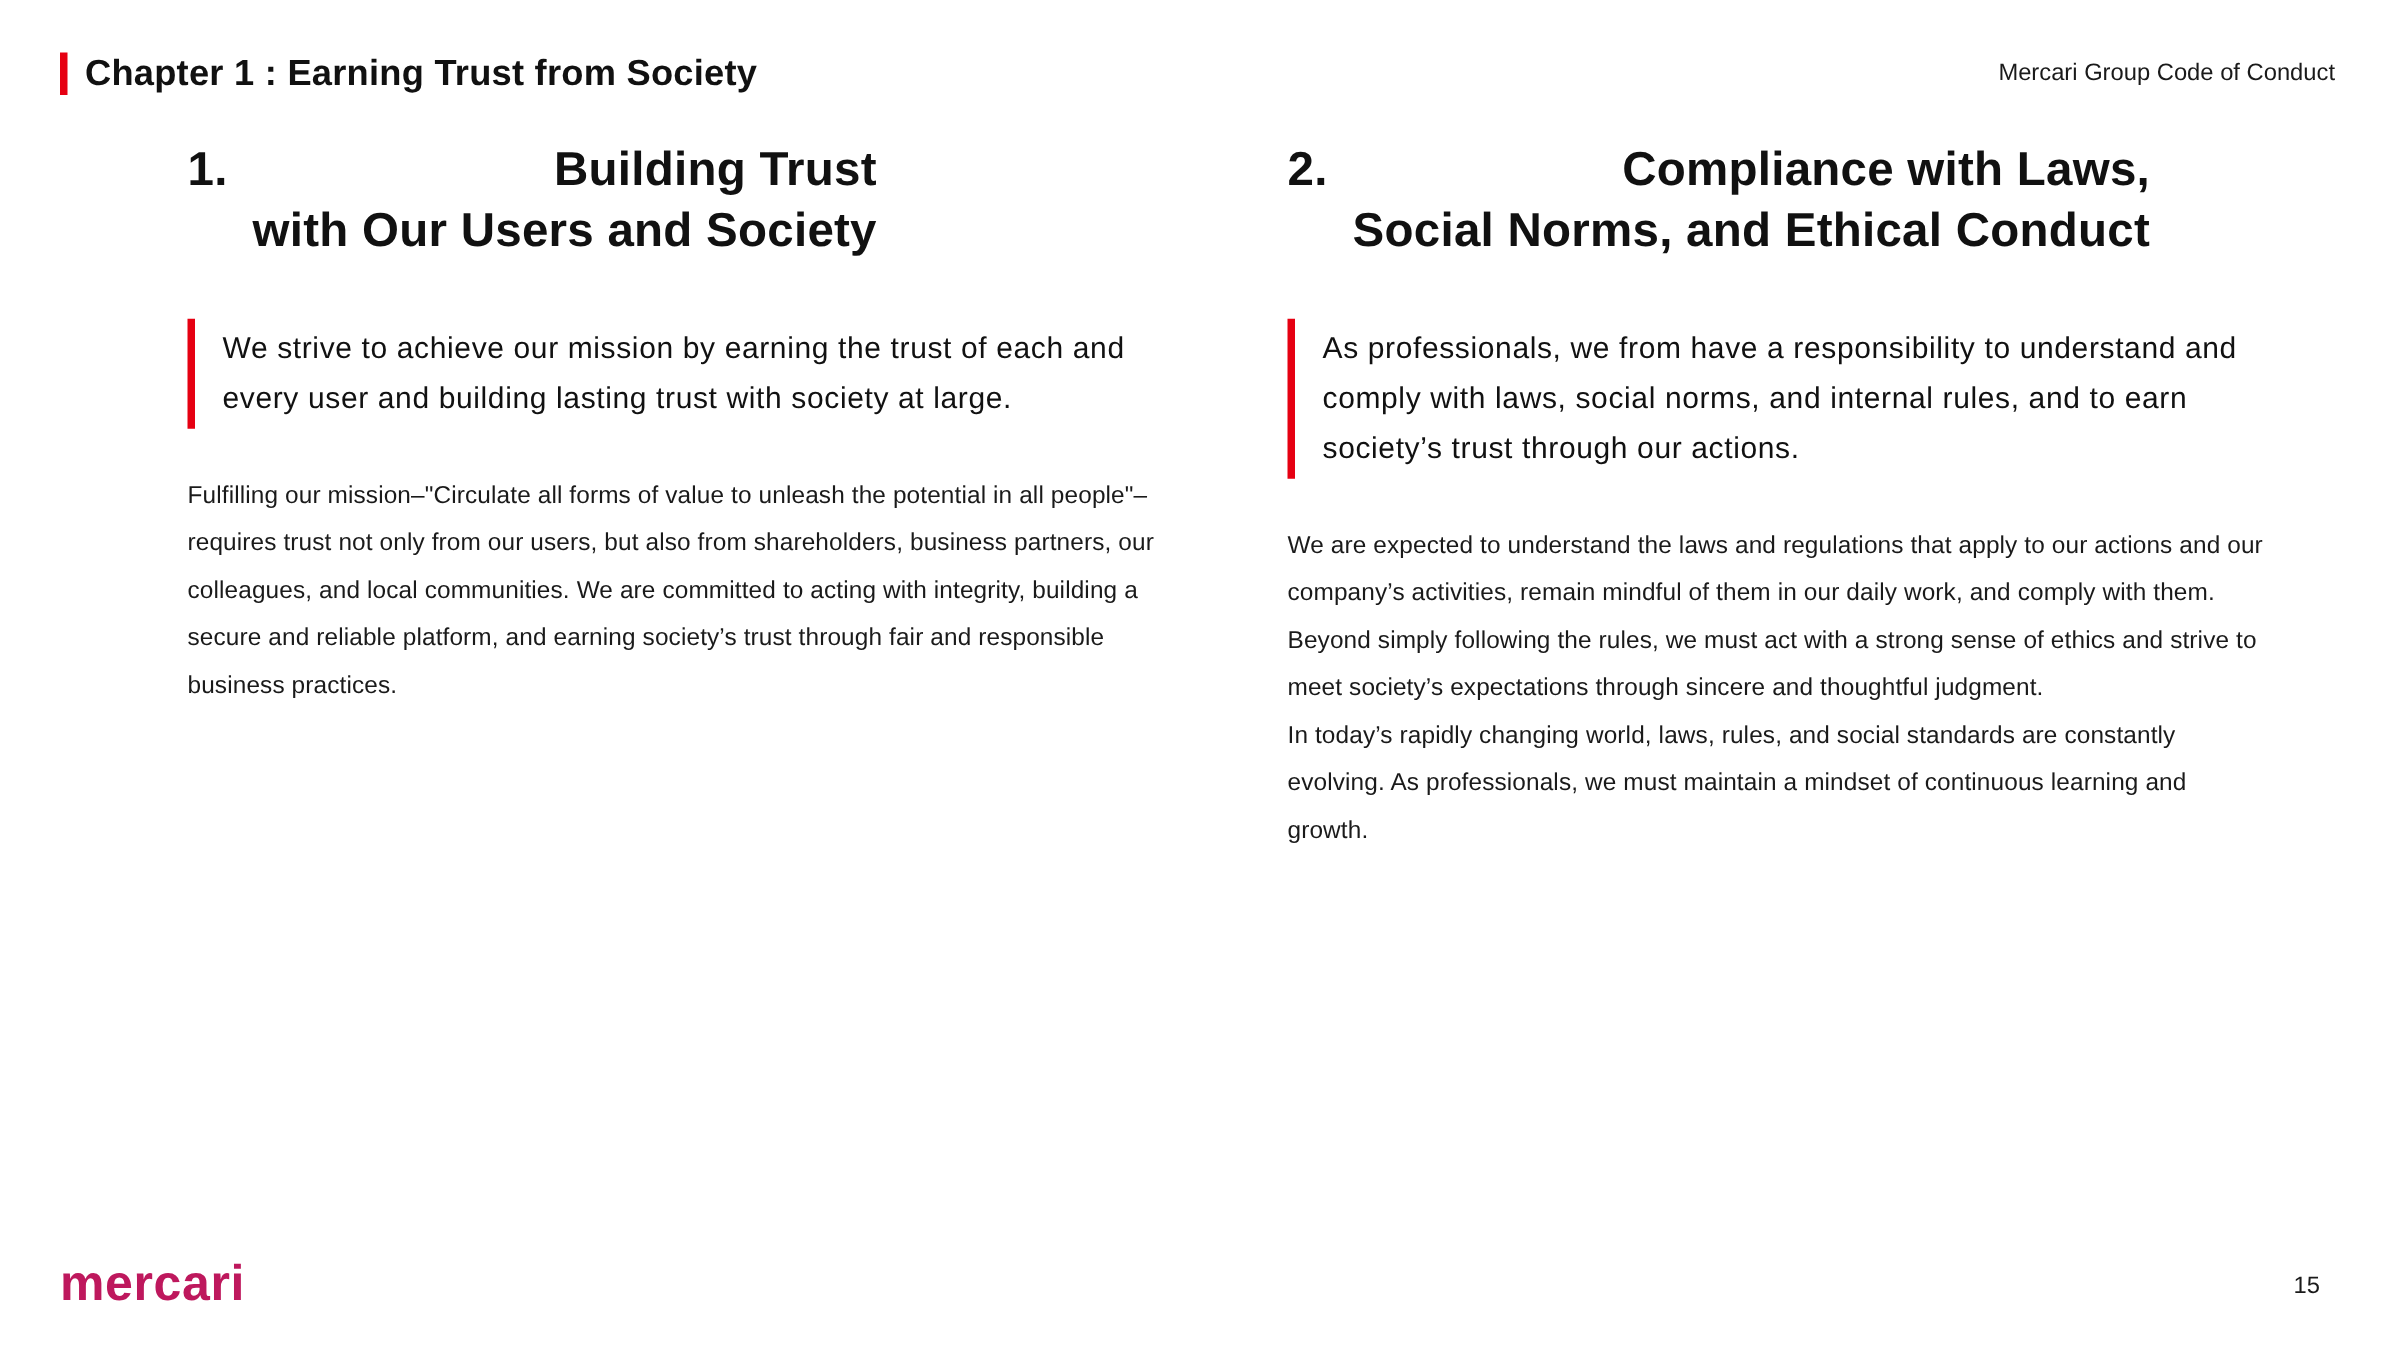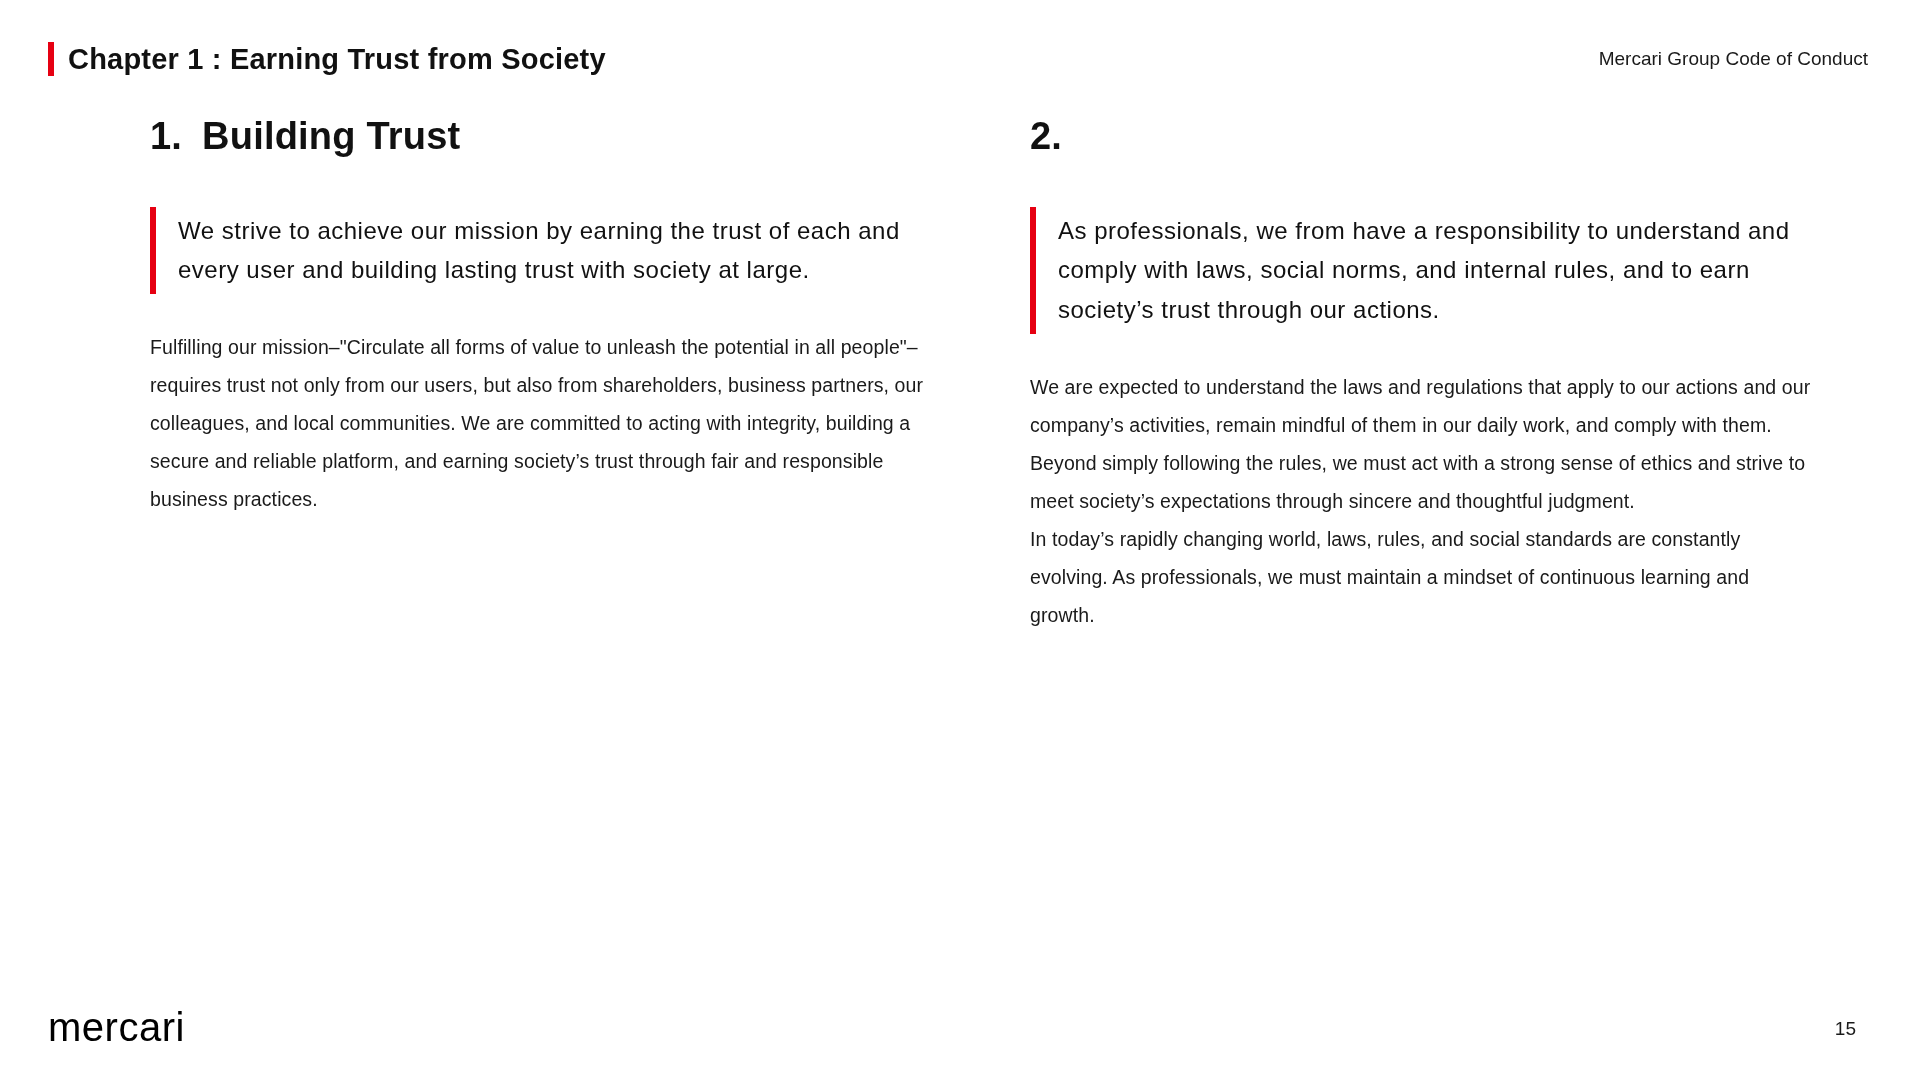--- a/index.html
+++ b/index.html
@@ -95,23 +95,23 @@
     color: #1a1a1a;
   }
   .body-text p { margin: 0; }
 
   
   .logo {
     position: absolute;
     left: 48px;
     bottom: 30px;
     font-size: 40px;
-    font-weight: 400;
+    font-weight: 700;
     letter-spacing: 0.5px;
-    color: #000000;
+    color: #be185d;
   }
   .page-num {
     position: absolute;
     right: 64px;
     bottom: 40px;
     font-size: 19px;
     color: #1a1a1a;
   }
 </style>
 </head>
@@ -125,33 +125,38 @@
   <div class="doc-title">Mercari Group Code of Conduct</div>
 </header>
 
 <main class="columns">
 
   <section class="col">
     <div class="sec-title">
       <span class="sec-num">1.</span>
       <span class="sec-title-lines">
         <span>Building Trust</span>
+        <span>with Our Users and Society</span>
       </span>
     </div>
     <blockquote class="lead">
       <p>We strive to achieve our mission by earning the trust of each and every user and building lasting trust with society at large.</p>
     </blockquote>
     <div class="body-text">
       <p>Fulfilling our mission–"Circulate all forms of value to unleash the potential in all people"–requires trust not only from our users, but also from shareholders, business partners, our colleagues, and local communities. We are committed to acting with integrity, building a secure and reliable platform, and earning society’s trust through fair and responsible business practices.</p>
     </div>
   </section>
 
   <section class="col">
     <div class="sec-title">
       <span class="sec-num">2.</span>
+      <span class="sec-title-lines">
+        <span>Compliance with Laws,</span>
+        <span>Social Norms, and Ethical Conduct</span>
+      </span>
     </div>
     <blockquote class="lead">
       <p>As professionals, we from have a responsibility to understand and comply with laws, social norms,  and internal rules, and to earn society’s trust through our actions.</p>
     </blockquote>
     <div class="body-text">
       <p>We are expected to understand the laws and regulations that apply to our actions and our company’s activities, remain mindful of them in our daily work, and comply with them.</p>
       <p>Beyond simply following the rules, we must act with a strong sense of ethics and strive to meet society’s expectations through sincere and thoughtful judgment.</p>
       <p>In today’s rapidly changing world, laws, rules, and social standards are constantly evolving. As professionals, we must maintain a mindset of continuous learning and growth.</p>
     </div>
   </section>

